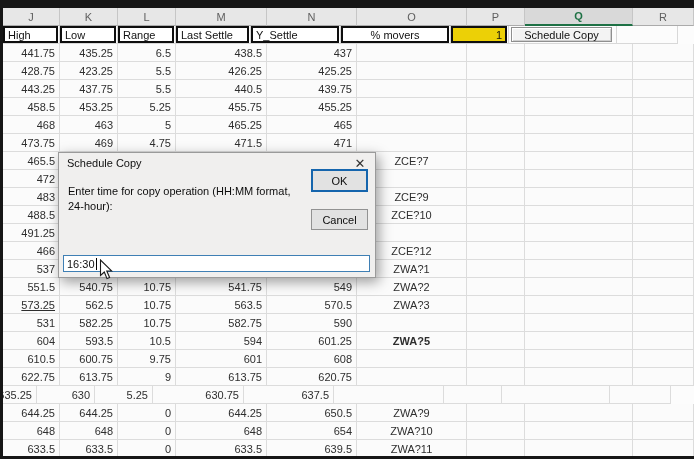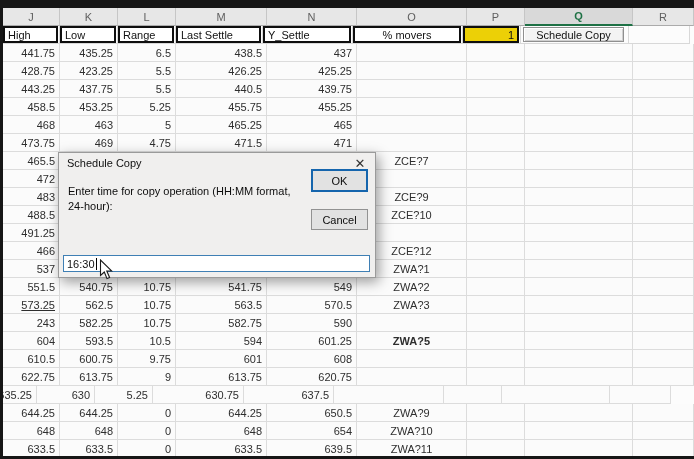--- a/index.html
+++ b/index.html
@@ -88,21 +88,21 @@
     <div class="row" id="headerRow">
         <div class="hcell" style="width: 57px;">
           <div class="boxin">High</div>
         </div>
         <div class="hcell" style="width: 58px;">
           <div class="boxin">Low</div>
         </div>
         <div class="hcell" style="width: 58px;">
           <div class="boxin">Range</div>
         </div>
-        <div class="hcell" style="width: 87px;">
+        <div class="hcell" style="width: 75px;">
           <div class="boxin">Last Settle</div>
         </div>
         <div class="hcell" style="width: 90px;">
           <div class="boxin">Y_Settle</div>
         </div>
         <div class="hcell" style="width: 110px;">
           <div class="boxin ctr">% movers</div>
         </div>
         <div class="hcell" style="width: 58px;">
           <div class="boxin yellow">1</div>
@@ -272,21 +272,21 @@
           <div class="dcell r" style="width: 58px;">562.5</div>
           <div class="dcell r" style="width: 58px;">10.75</div>
           <div class="dcell r" style="width: 91px;">563.5</div>
           <div class="dcell r" style="width: 90px;">570.5</div>
           <div class="dcell c" style="width: 110px;">ZWA?3</div>
           <div class="dcell r" style="width: 58px;"></div>
           <div class="dcell c" style="width: 108px;"></div>
           <div class="dcell c" style="width: 61px;"></div>
         </div>
         <div class="row">
-          <div class="dcell r" style="width: 57px;">243</div>
+          <div class="dcell r" style="width: 57px;">531</div>
           <div class="dcell r" style="width: 58px;">582.25</div>
           <div class="dcell r" style="width: 58px;">10.75</div>
           <div class="dcell r" style="width: 91px;">582.75</div>
           <div class="dcell r" style="width: 90px;">590</div>
           <div class="dcell c" style="width: 110px;"></div>
           <div class="dcell r" style="width: 58px;"></div>
           <div class="dcell c" style="width: 108px;"></div>
           <div class="dcell c" style="width: 61px;"></div>
         </div>
         <div class="row">

